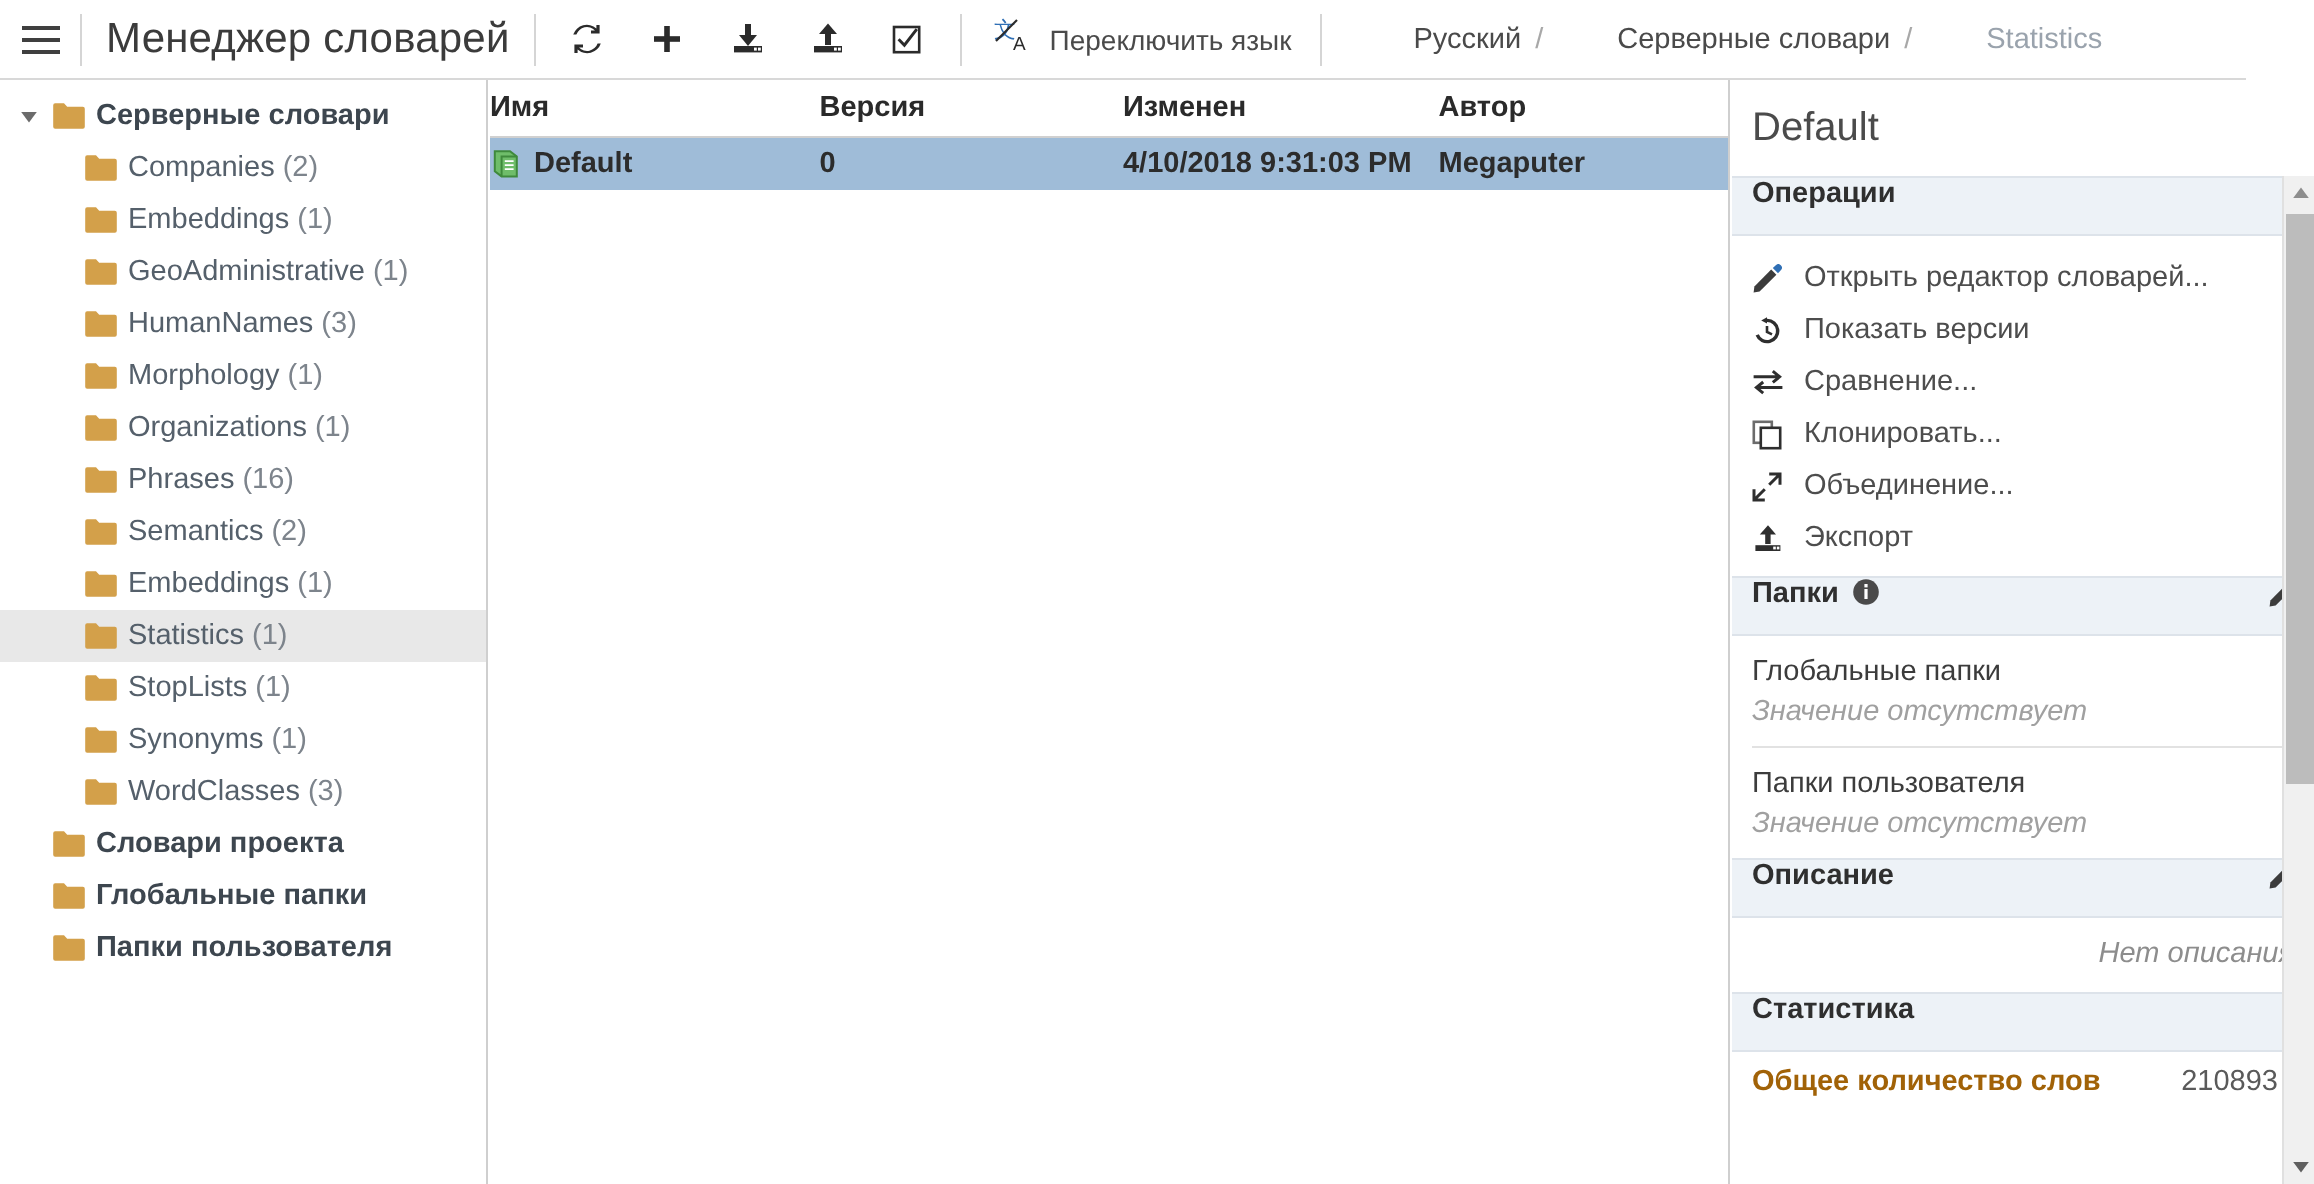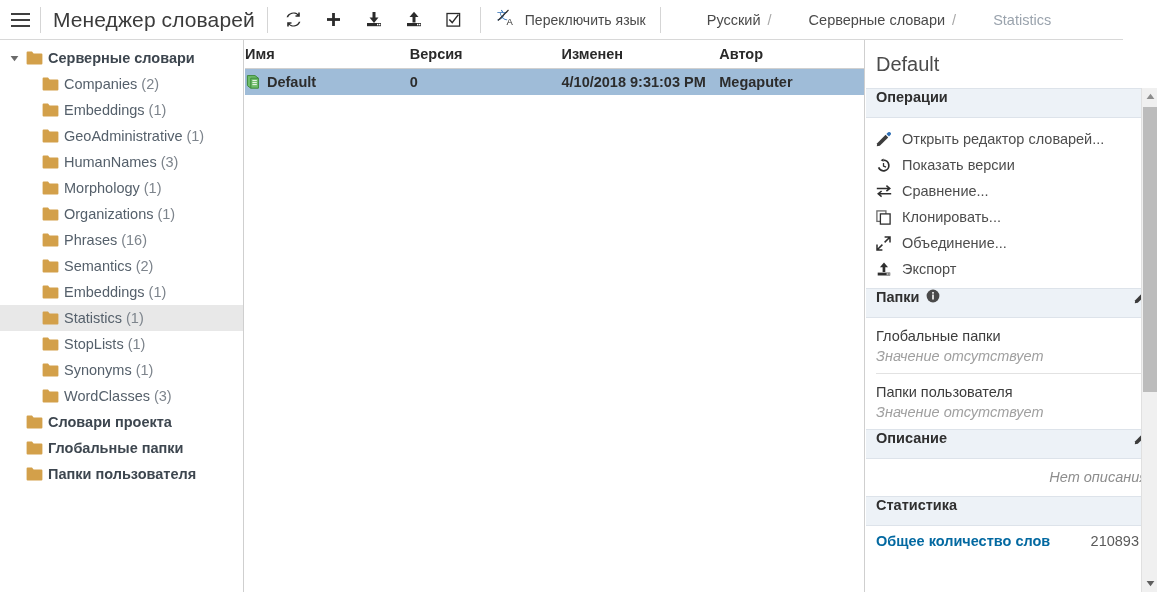--- a/index.html
+++ b/index.html
@@ -248,21 +248,21 @@
     text-align: right;
   }
 
   .stat-row {
     display: flex;
     align-items: center;
     height: 30px;
     padding: 0 18px 0 10px;
     font-size: 14.5px;
   }
-  .stat-row .s-label { font-weight: bold; color: #0369a1; white-space: nowrap; }
+  .stat-row .s-label { font-weight: bold; color: #a16207; white-space: nowrap; }
   .stat-row .s-sp { flex: 1 1 auto; }
   .stat-row .s-val { color: #5a5a5a; margin-left: 21px; }
 
   
   #vscroll {
     position: absolute;
     left: 1141px; top: 88px;
     width: 16px; height: 504px;
     background: #f0f0f0;
     border-left: 1px solid #e0e0e0;

